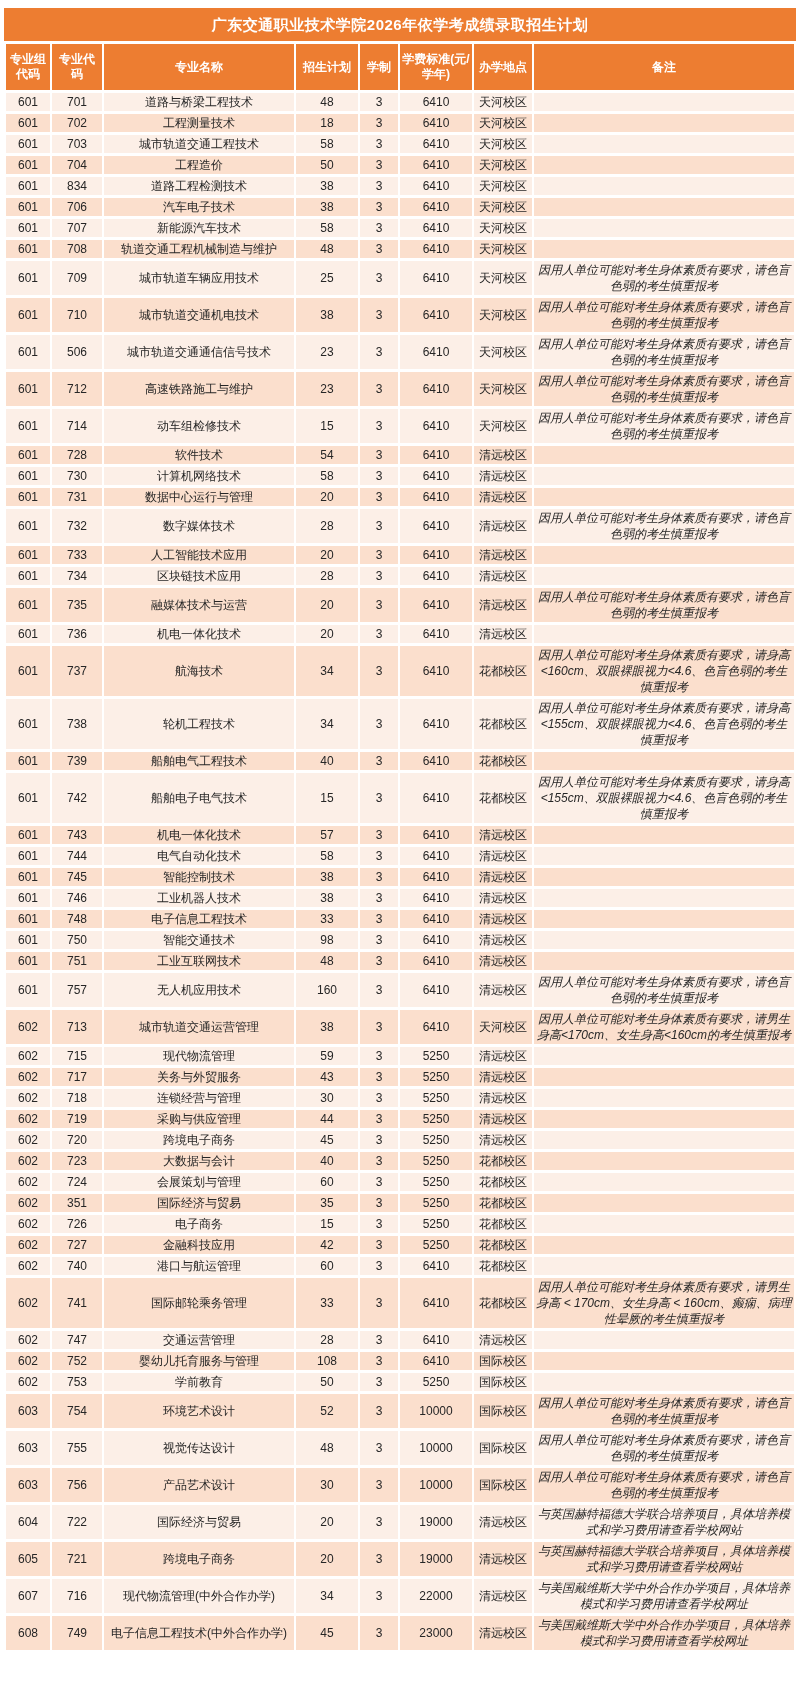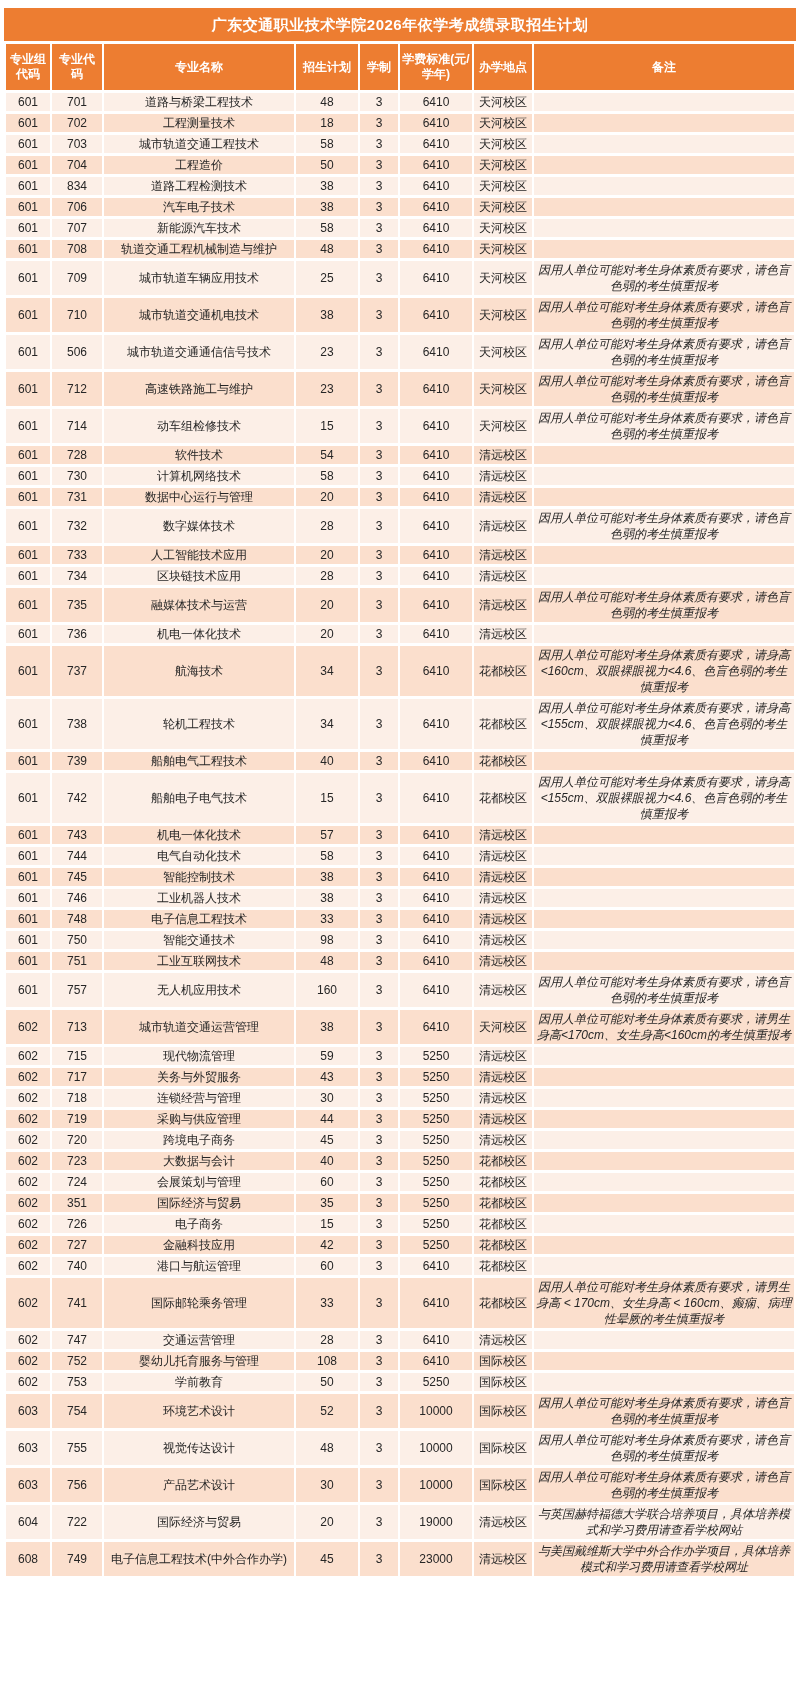--- a/index.html
+++ b/index.html
@@ -620,20 +620,40 @@
     <td class="col-group">604</td>
     <td class="col-code">722</td>
     <td class="col-name">国际经济与贸易</td>
     <td class="col-plan">20</td>
     <td class="col-years">3</td>
     <td class="col-tuition">19000</td>
     <td class="col-campus">清远校区</td>
     <td class="col-note">与英国赫特福德大学联合培养项目，具体培养模式和学习费用请查看学校网站</td>
   </tr>
         <tr>
+    <td class="col-group">605</td>
+    <td class="col-code">721</td>
+    <td class="col-name">跨境电子商务</td>
+    <td class="col-plan">20</td>
+    <td class="col-years">3</td>
+    <td class="col-tuition">19000</td>
+    <td class="col-campus">清远校区</td>
+    <td class="col-note">与英国赫特福德大学联合培养项目，具体培养模式和学习费用请查看学校网站</td>
+  </tr>
+        <tr>
+    <td class="col-group">607</td>
+    <td class="col-code">716</td>
+    <td class="col-name">现代物流管理(中外合作办学)</td>
+    <td class="col-plan">34</td>
+    <td class="col-years">3</td>
+    <td class="col-tuition">22000</td>
+    <td class="col-campus">清远校区</td>
+    <td class="col-note">与美国戴维斯大学中外合作办学项目，具体培养模式和学习费用请查看学校网址</td>
+  </tr>
+        <tr>
     <td class="col-group">608</td>
     <td class="col-code">749</td>
     <td class="col-name">电子信息工程技术(中外合作办学)</td>
     <td class="col-plan">45</td>
     <td class="col-years">3</td>
     <td class="col-tuition">23000</td>
     <td class="col-campus">清远校区</td>
     <td class="col-note">与美国戴维斯大学中外合作办学项目，具体培养模式和学习费用请查看学校网址</td>
   </tr>
       </tbody>

